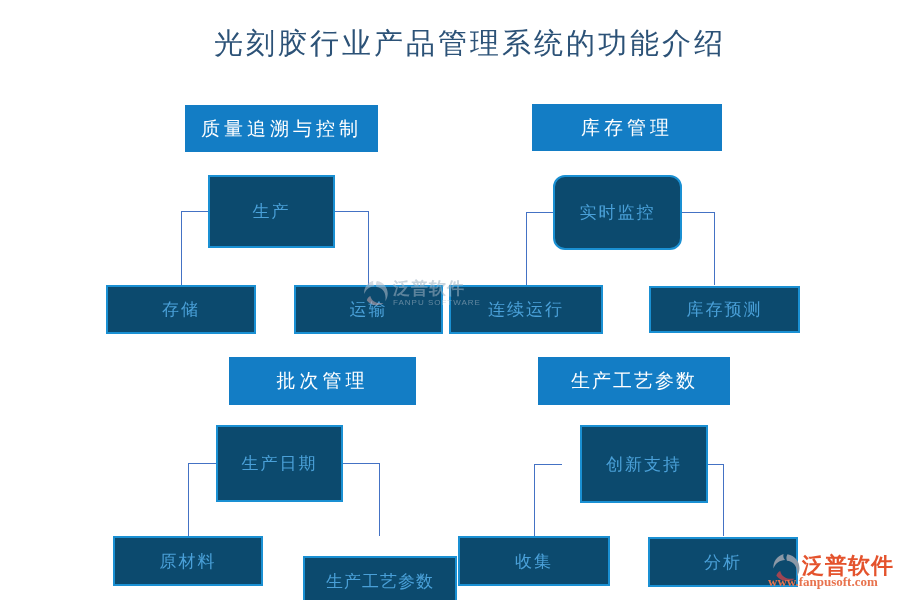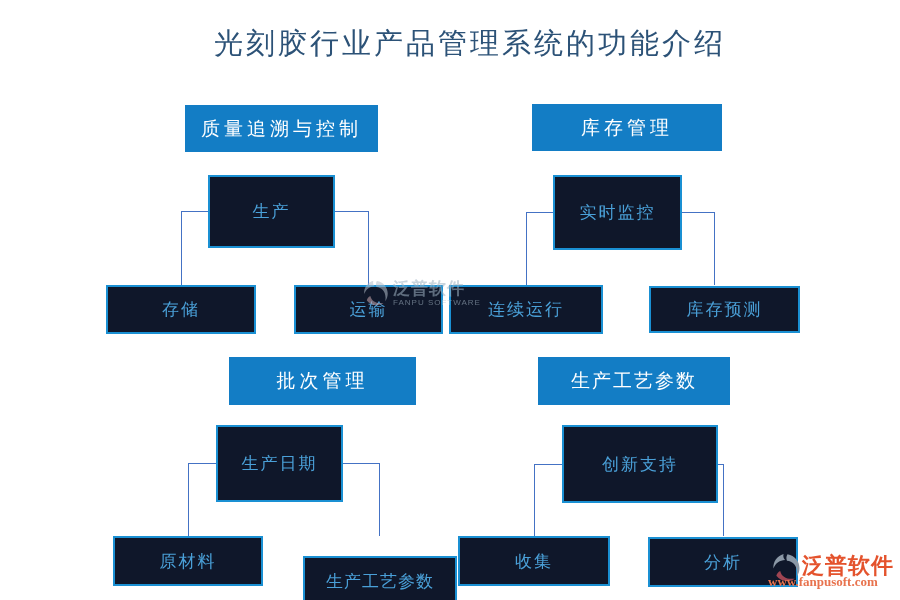--- a/index.html
+++ b/index.html
@@ -12,55 +12,55 @@
     position:absolute;left:0;top:24px;width:940px;margin:0;
     text-align:center;font-size:29px;font-weight:400;letter-spacing:3px;
     color:#2c5277;
   }
   .sec-header{
     position:absolute;background:#137dc5;color:#ffffff;
     font-size:19px;letter-spacing:4px;
     display:flex;align-items:center;justify-content:center;
   }
   .node{
-    position:absolute;background:#0f172a;border:2px solid #1a90d3;
+    position:absolute;background:#0c4a6e;border:2px solid #1a90d3;
     color:#4aa0d8;font-size:17px;letter-spacing:2px;box-sizing:border-box;
     display:flex;align-items:center;justify-content:center;
   }
   .conn{position:absolute;box-sizing:border-box;}
   .conn-l{border-left:1px solid #4472c4;border-top:1px solid #4472c4;}
   .conn-r{border-right:1px solid #4472c4;border-top:1px solid #4472c4;}
 
   
   .h-quality{left:185px;top:105px;width:193px;height:47px;}
   .p-quality{left:208px;top:175px;width:127px;height:73px;}
   .cl-1{left:181px;top:211px;width:27px;height:74px;}
   .cr-1{left:335px;top:211px;width:34px;height:74px;}
   .c-storage{left:106px;top:285px;width:150px;height:49px;}
   .c-transport{left:294px;top:285px;width:149px;height:49px;}
 
   
   .h-inventory{left:532px;top:104px;width:190px;height:47px;}
-  .p-inventory{left:553px;top:175px;width:129px;height:75px;}
+  .p-inventory{left:553px;top:175px;width:129px;height:75px;border-radius:12px;}
   .cl-2{left:526px;top:212px;width:27px;height:73px;}
   .cr-2{left:682px;top:212px;width:33px;height:73px;}
   .c-continuous{left:449px;top:285px;width:154px;height:49px;}
   .c-forecast{left:649px;top:286px;width:151px;height:47px;}
 
   
   .h-batch{left:193px;top:357px;width:187px;height:48px;margin-left:36px;}
   .p-batch{left:216px;top:425px;width:127px;height:77px;}
   .cl-3{left:188px;top:463px;width:28px;height:73px;}
   .cr-3{left:343px;top:463px;width:37px;height:73px;}
   .c-raw{left:113px;top:536px;width:150px;height:50px;}
   .c-process{left:303px;top:556px;width:154px;height:50px;letter-spacing:1px;}
 
   
   .h-rnd{left:538px;top:357px;width:192px;height:48px;letter-spacing:2px;}
-  .p-rnd{left:562px;top:425px;width:156px;height:78px;}
+  .p-rnd{left:580px;top:425px;width:128px;height:78px;}
   .cl-4{left:534px;top:464px;width:28px;height:72px;}
   .cr-4{left:690px;top:464px;width:34px;height:72px;}
   .c-collect{left:458px;top:536px;width:152px;height:50px;}
   .c-analysis{left:648px;top:537px;width:150px;height:50px;}
 
   
   .watermark{
     position:absolute;left:362px;top:272px;width:130px;height:42px;
     display:flex;align-items:center;opacity:.55;pointer-events:none;
   }

